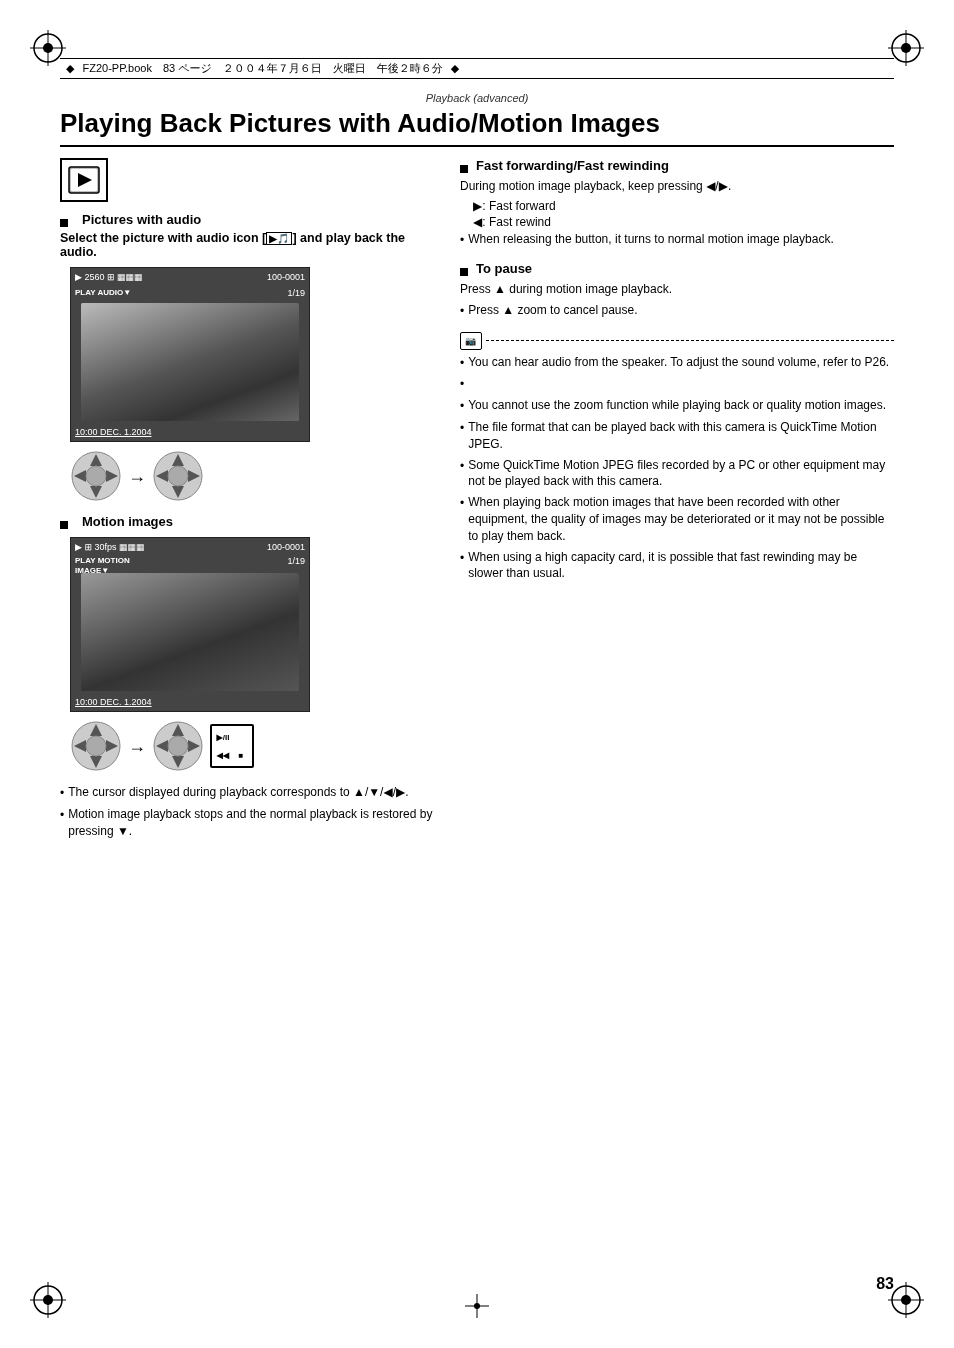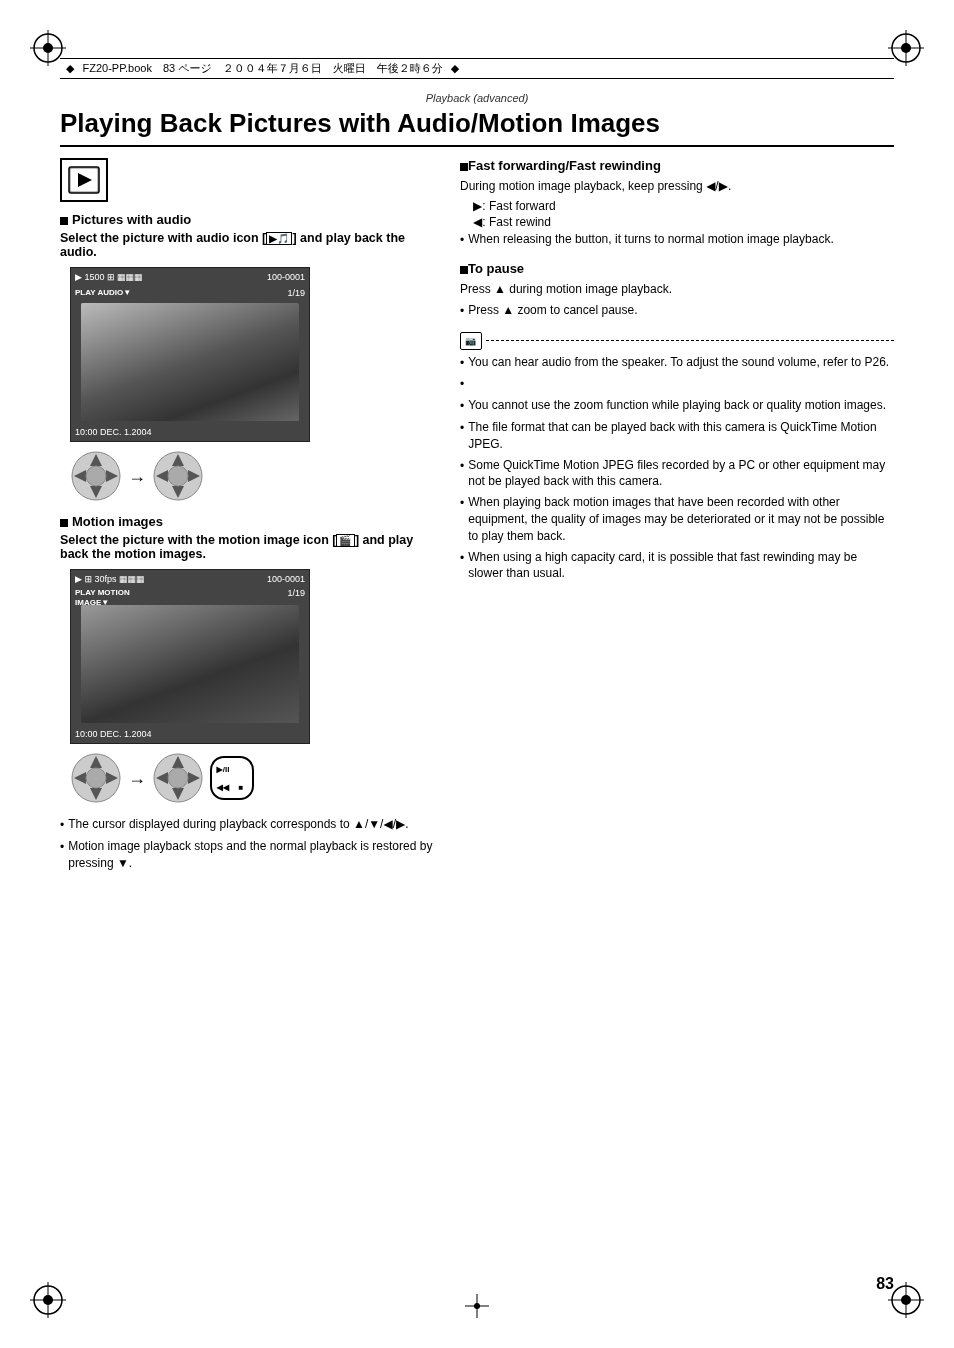--- a/index.html
+++ b/index.html
@@ -107,22 +107,22 @@
       border: 2px solid #000;
       display: flex;
       align-items: center;
       justify-content: center;
       margin-bottom: 10px;
     }
 
     
     .section-header {
       display: flex;
-      align-items: center;
-      gap: 4px;
+      align-items: flex-end;
+      gap: 14px;
       margin-bottom: 4px;
     }
     .black-square {
       width: 8px;
       height: 8px;
       background: #000;
       flex-shrink: 0;
       margin-top: 3px;
     }
     .section-header-text {
@@ -160,20 +160,21 @@
     }
     .camera-screen-bottom {
       position: absolute;
       bottom: 4px;
       left: 4px;
       right: 4px;
       display: flex;
       justify-content: space-between;
       color: #fff;
       font-size: 9px;
+      text-decoration: underline;
     }
     .camera-screen-img {
       position: absolute;
       top: 35px;
       left: 10px;
       right: 10px;
       bottom: 20px;
       background: linear-gradient(135deg, #888 0%, #555 30%, #333 60%, #666 100%);
       border-radius: 2px;
     }
@@ -218,22 +219,22 @@
       margin-top: 1px;
     }
 
     
     .right-section {
       margin-bottom: 12px;
     }
 
     .right-section-header {
       display: flex;
-      align-items: center;
-      gap: 0;
+      align-items: flex-end;
+      gap: 8px;
       font-weight: bold;
       font-size: 13px;
       margin-bottom: 4px;
     }
 
     .right-body {
       font-size: 12px;
       line-height: 1.5;
       margin-bottom: 4px;
     }
@@ -281,21 +282,21 @@
       right: 60px;
       font-size: 16px;
       font-weight: bold;
     }
 
     
     .media-ctrl {
       width: 44px;
       height: 44px;
       border: 2px solid #000;
-      border-radius: 14px;
+      border-radius: 2px;
       display: grid;
       grid-template-columns: 1fr 1fr;
       grid-template-rows: 1fr 1fr;
       padding: 3px;
       gap: 2px;
     }
     .media-ctrl-cell {
       display: flex;
       align-items: center;
       justify-content: center;
@@ -372,21 +373,21 @@
     <div class="section-header">
       <span class="black-square"></span>
       <span class="section-header-text">Pictures with audio</span>
     </div>
     <div class="section-body">
       <b>Select the picture with audio icon [<span style="border:1px solid #000;padding:0 2px;font-size:10px;">▶🎵</span>] and play back the audio.</b>
     </div>
 
     <div class="camera-screen">
       <div class="camera-screen-top">
-        <span>▶ 1500 ⊞ ▦▦▦</span>
+        <span>▶ 2560 ⊞ ▦▦▦</span>
         <span>100-0001</span>
       </div>
       <div style="position:absolute;top:20px;left:4px;color:#fff;font-size:8px;font-weight:bold;">PLAY AUDIO▼</div>
       <div style="position:absolute;top:20px;right:4px;color:#fff;font-size:9px;">1/19</div>
       <div class="camera-screen-img">
 
         <div style="width:100%;height:100%;background:linear-gradient(160deg,#bbb 0%,#888 25%,#555 50%,#333 75%,#666 100%);border-radius:2px;"></div>
       </div>
       <div class="camera-screen-bottom">
         <span>10:00  DEC. 1.2004</span>
@@ -414,23 +415,20 @@
           <polygon points="48,26 36,20 36,32" fill="#555"></polygon>
           <circle cx="26" cy="26" r="10" fill="#aaa" stroke="#888" stroke-width="1"></circle>
         </svg>
       </div>
     </div>
 
     <div class="section-header">
       <span class="black-square"></span>
       <span class="section-header-text">Motion images</span>
     </div>
-    <div class="section-body">
-      <b>Select the picture with the motion image icon [<span style="border:1px solid #000;padding:0 2px;font-size:10px;">🎬</span>] and play back the motion images.</b>
-    </div>
 
     <div class="camera-screen">
       <div class="camera-screen-top">
         <span>▶ ⊞ 30fps ▦▦▦</span>
         <span>100-0001</span>
       </div>
       <div style="position:absolute;top:18px;left:4px;color:#fff;font-size:8px;font-weight:bold;line-height:1.3;">PLAY MOTION<br>IMAGE▼</div>
       <div style="position:absolute;top:18px;right:4px;color:#fff;font-size:9px;">1/19</div>
       <div class="camera-screen-img2">
         <div style="width:100%;height:100%;background:linear-gradient(160deg,#999 0%,#666 30%,#333 60%,#555 100%);border-radius:2px;"></div>

